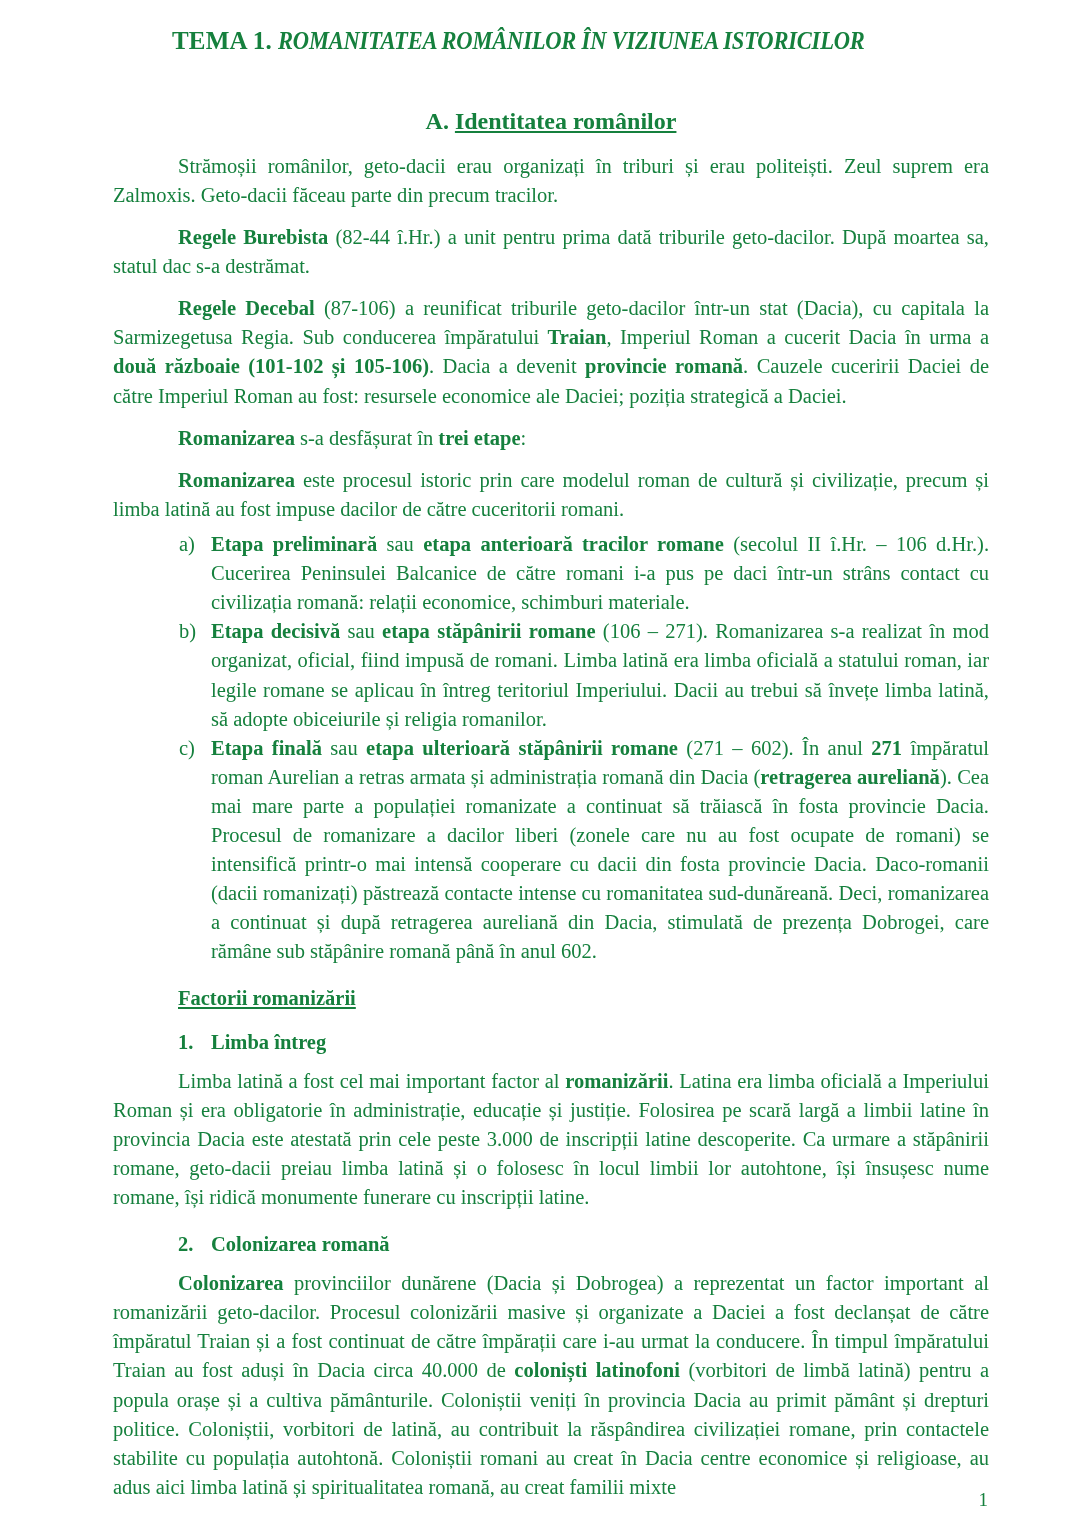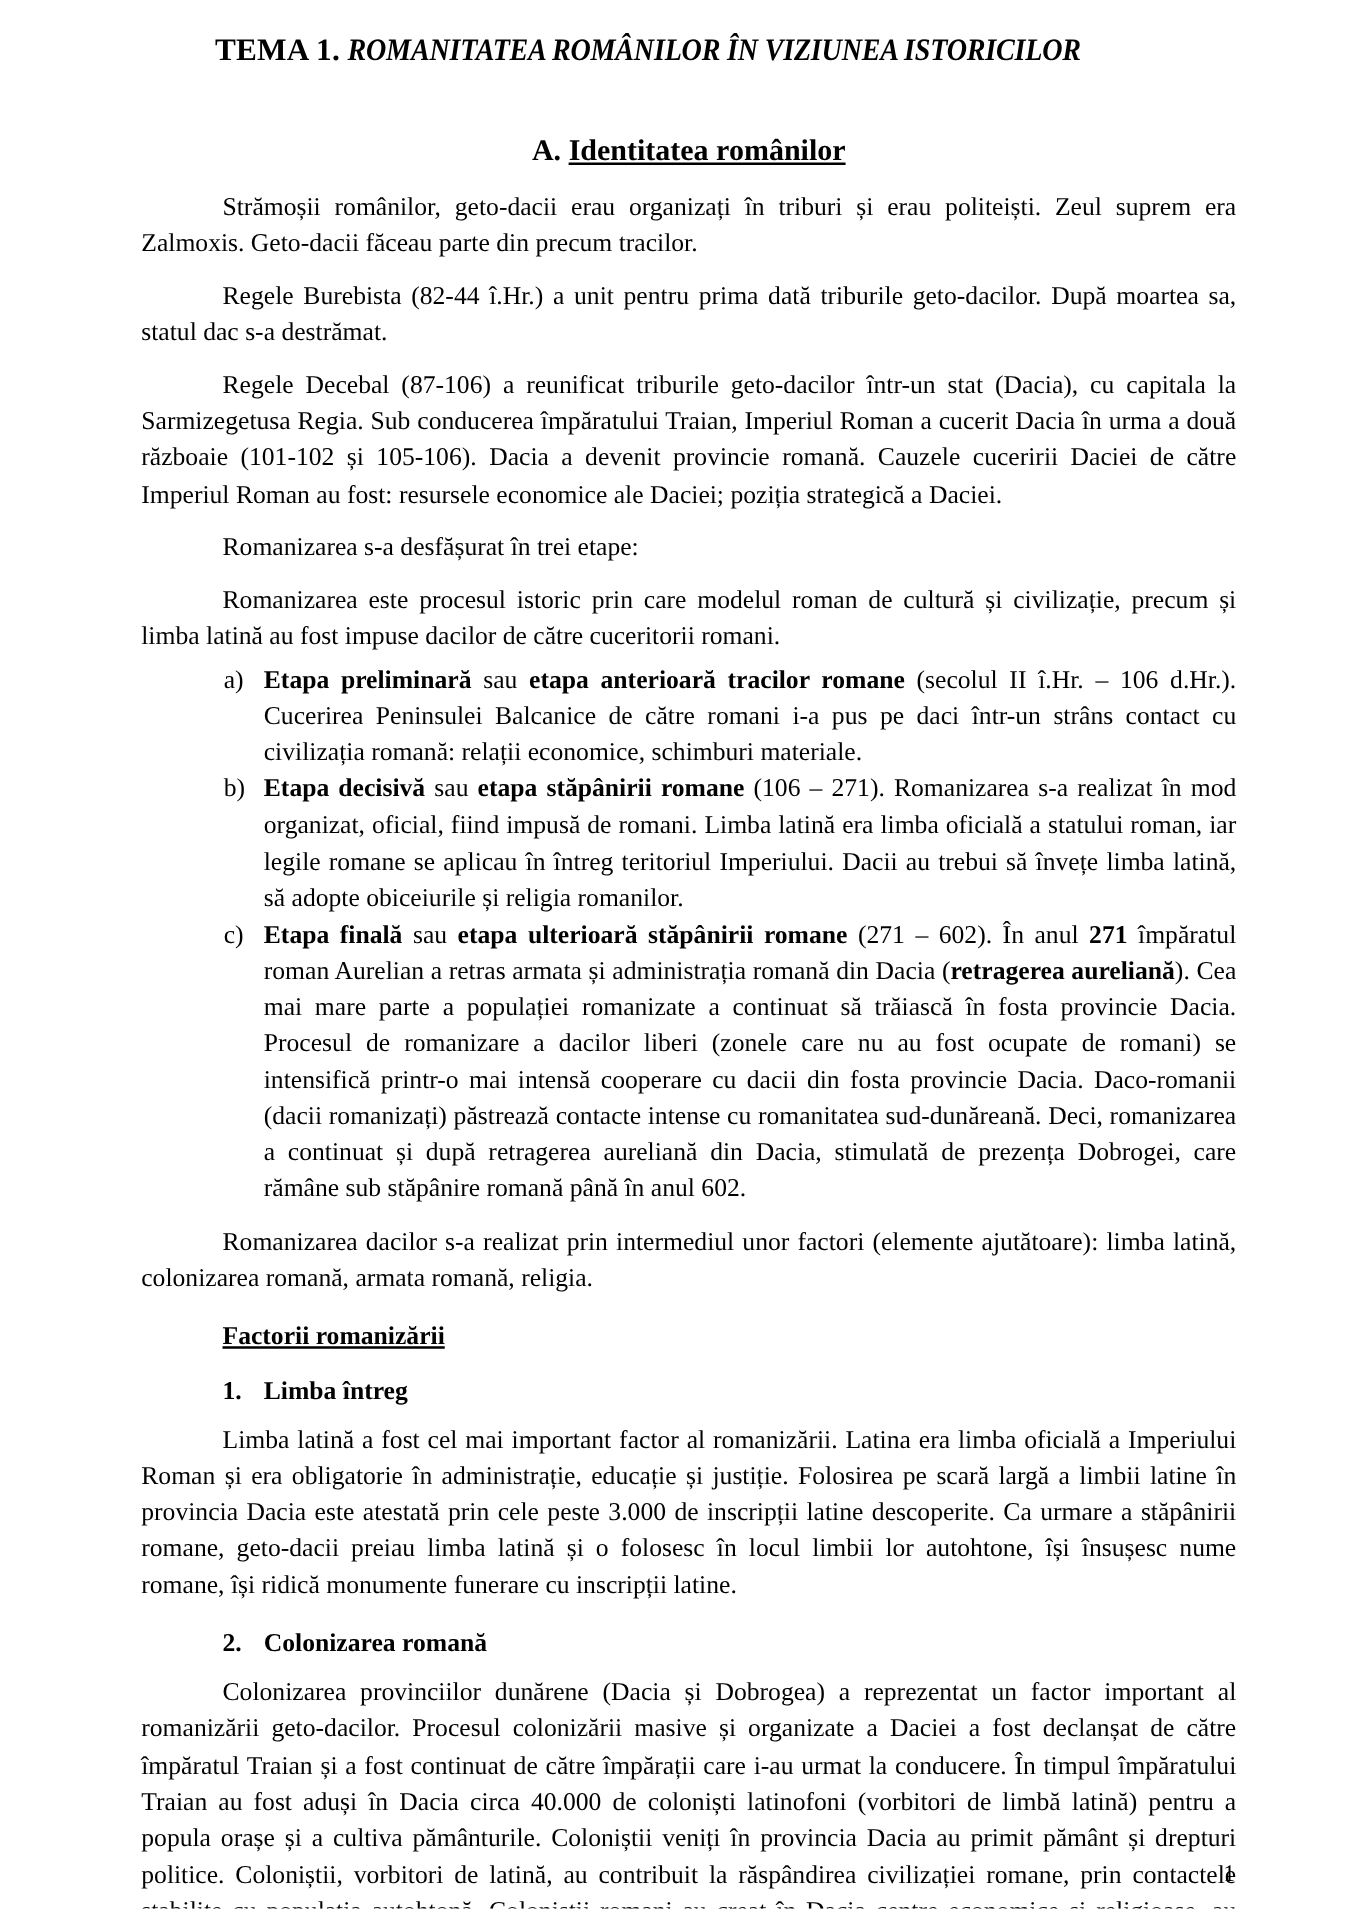--- a/index.html
+++ b/index.html
@@ -10,21 +10,21 @@
   }
   .page {
     position: relative;
     width: 1080px;
     height: 1527px;
     background: #ffffff;
     box-sizing: border-box;
     padding: 0;
     overflow: hidden;
     font-family: "Liberation Serif", "DejaVu Serif", serif;
-    color: #000000;
+    color: #15803d;
   }
   .content {
     position: absolute;
     left: 113px;
     top: 0;
     width: 876px;
   }
 
   
   .doc-title {
@@ -65,21 +65,21 @@
   p.body {
     font-size: 20.5px;
     line-height: 1.42;
     text-align: justify;
     text-indent: 65px;
     margin: 0;
     padding-top: 13px;
     -webkit-hyphens: none;
     hyphens: none;
   }
-  p.body b { font-weight: normal; }
+  p.body b { font-weight: bold; }
 
   
   ul.alpha-list {
     list-style: none;
     margin: 6px 0 0 0;
     padding: 0;
   }
   ul.alpha-list > li {
     position: relative;
     padding-left: 98px;
@@ -164,21 +164,20 @@
         <span class="marker">a)</span><b>Etapa preliminară</b><span> sau </span><b>etapa anterioară tracilor romane</b><span> (secolul II î.Hr. – 106 d.Hr.). Cucerirea Peninsulei Balcanice de către romani i-a pus pe daci într-un strâns contact cu civilizația romană: relații economice, schimburi materiale.</span>
       </li>
       <li>
         <span class="marker">b)</span><b>Etapa decisivă</b><span> sau </span><b>etapa stăpânirii romane</b><span> (106 – 271). Romanizarea s-a realizat în mod organizat, oficial, fiind impusă de romani. Limba latină era limba oficială a statului roman, iar legile romane se aplicau în întreg teritoriul Imperiului. Dacii au trebui să învețe limba latină, să adopte obiceiurile și religia romanilor.</span>
       </li>
       <li>
         <span class="marker">c)</span><b>Etapa finală</b><span> sau </span><b>etapa ulterioară stăpânirii romane</b><span> (271 – 602). În anul </span><b>271</b><span> împăratul roman Aurelian a retras armata și administrația romană din Dacia (</span><b>retragerea aureliană</b><span>). Cea mai mare parte a populației romanizate a continuat să trăiască în fosta provincie Dacia. Procesul de romanizare a dacilor liberi (zonele care nu au fost ocupate de romani) se intensifică printr-o mai intensă cooperare cu dacii din fosta provincie Dacia. Daco-romanii (dacii romanizați) păstrează contacte intense cu romanitatea sud-dunăreană. Deci, romanizarea a continuat și după retragerea aureliană din Dacia, stimulată de prezența Dobrogei, care rămâne sub stăpânire romană până în anul 602.</span>
       </li>
     </ul>
 
-    <p class="body"><span>Romanizarea dacilor s-a realizat prin intermediul unor </span><b>factori</b><span> (elemente ajutătoare): limba latină, colonizarea romană, armata romană, religia.</span></p>
 
     <div class="sub-heading"><span>Factorii romanizării</span></div>
 
     <div class="num-heading">
       <span class="marker">1.</span><span>Limba întreg</span>
     </div>
 
     <p class="body"><span>Limba latină a fost cel mai important factor al </span><b>romanizării</b><span>. Latina era limba oficială a Imperiului Roman și era obligatorie în administrație, educație și justiție. Folosirea pe scară largă a limbii latine în provincia Dacia este atestată prin cele peste 3.000 de inscripții latine descoperite. Ca urmare a stăpânirii romane, geto-dacii preiau limba latină și o folosesc în locul limbii lor autohtone, își însușesc nume romane, își ridică monumente funerare cu inscripții latine.</span></p>
 
     <div class="num-heading">

